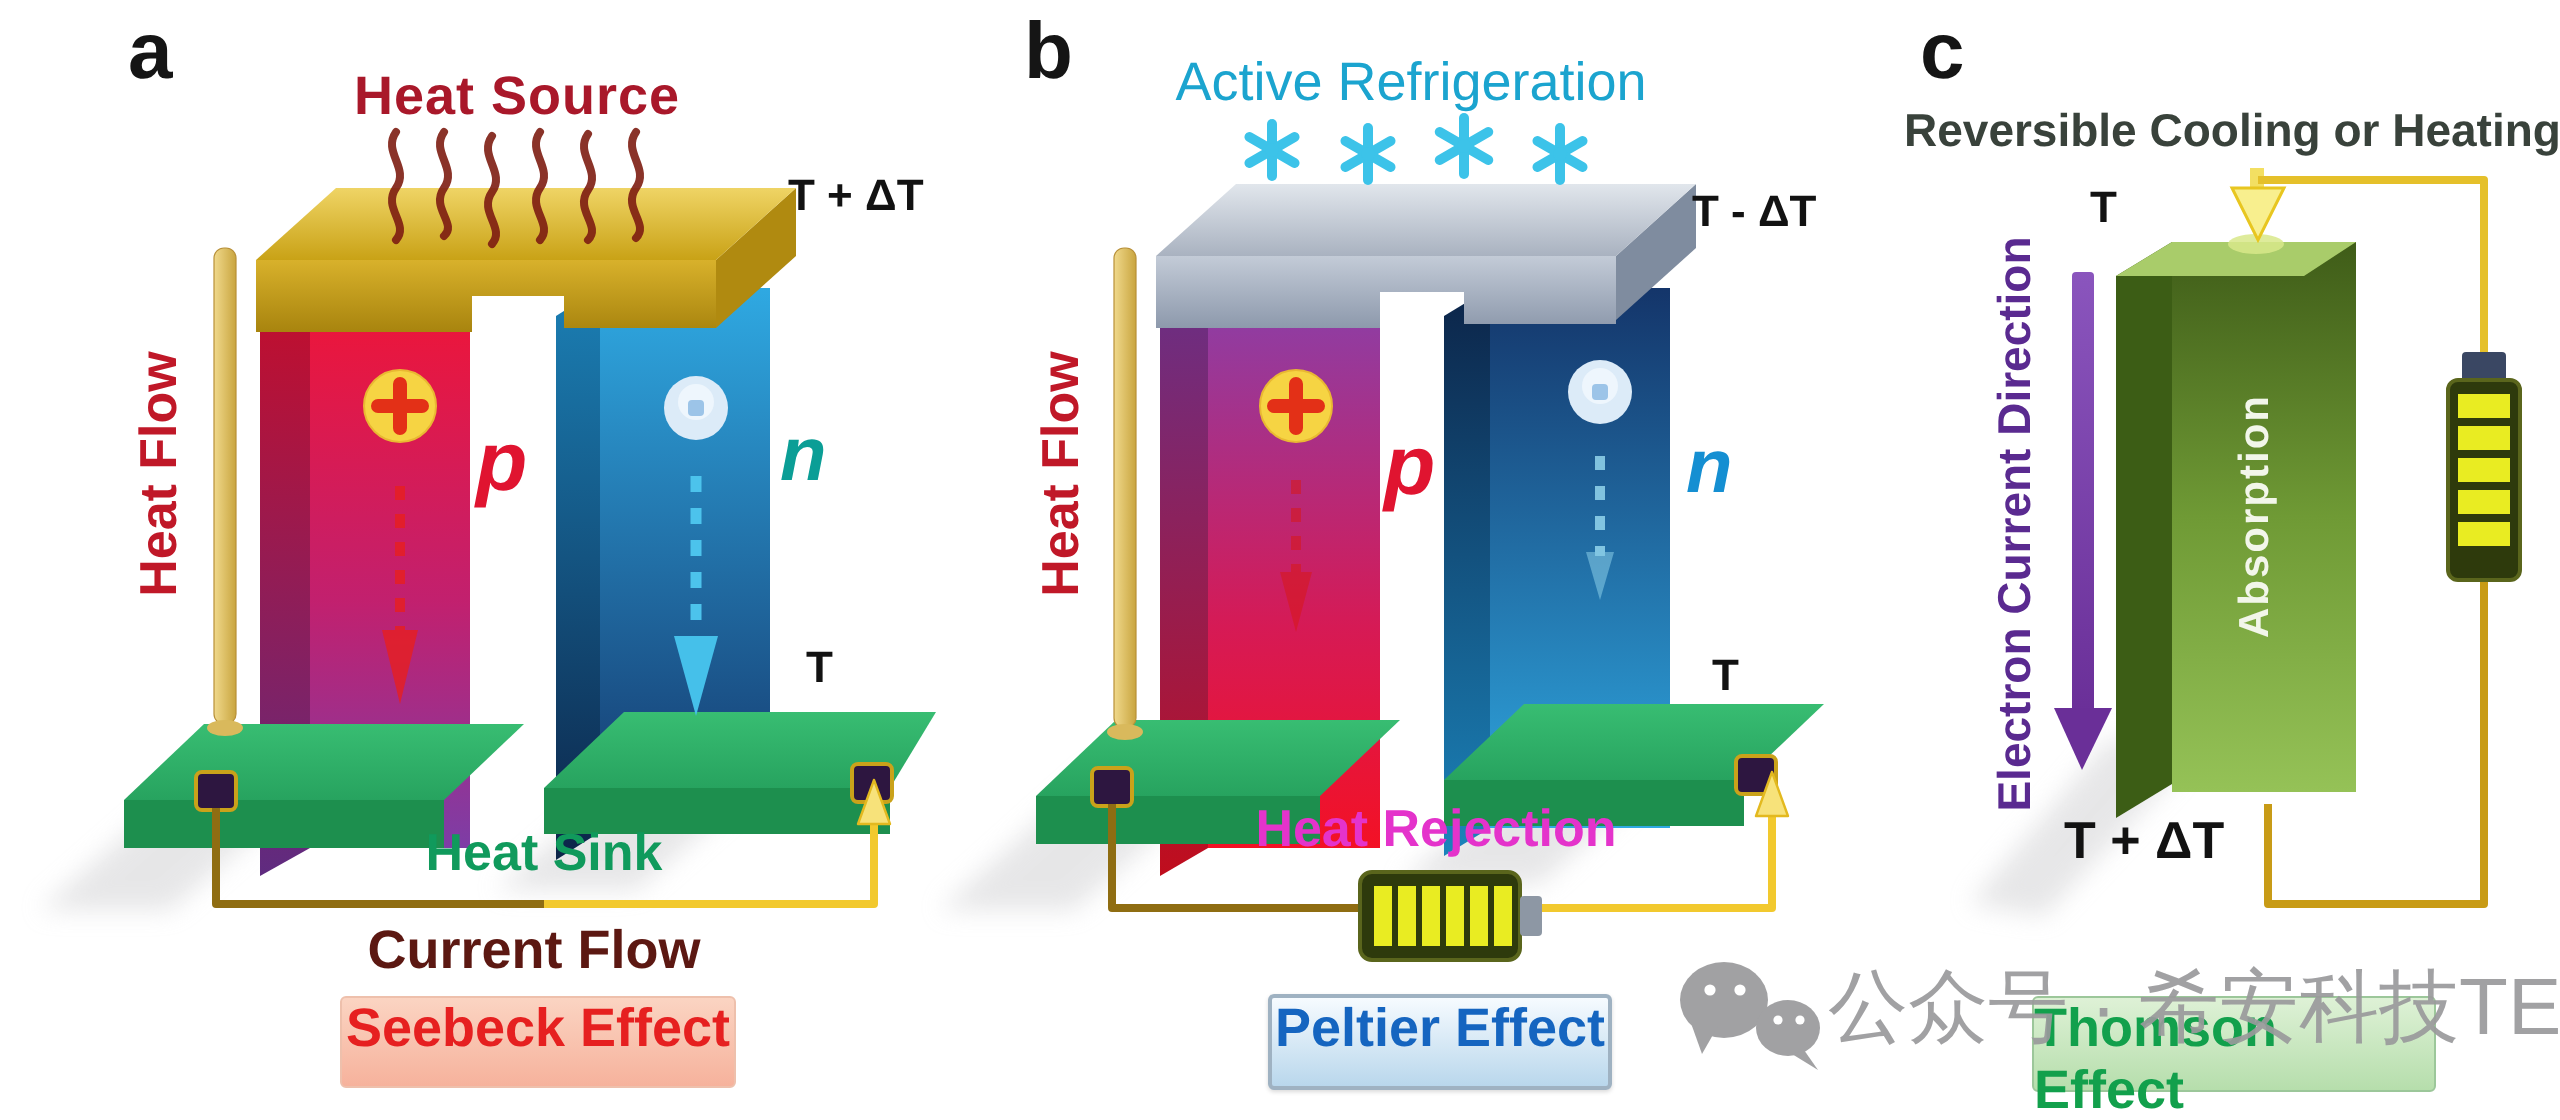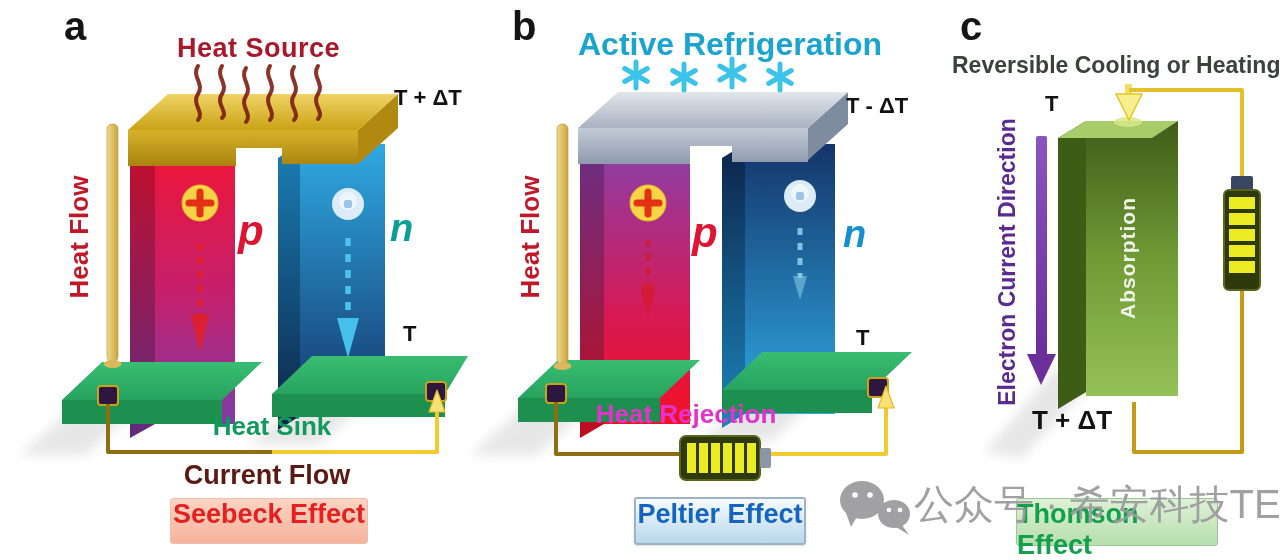--- a/index.html
+++ b/index.html
@@ -13,21 +13,21 @@
   .rot{transform:rotate(-90deg);}
   .panel-letter{font-size:40px;font-weight:800;color:#151515;}
   .hs{font-size:27px;font-weight:800;color:#a9182a;letter-spacing:.5px;}
   .temp{font-size:22px;font-weight:800;color:#121212;}
   .heatflow{font-size:26px;font-weight:800;color:#c01828;}
   .plabel{font-size:42px;font-weight:800;font-style:italic;color:#e01430;}
   .nlabel-a{font-size:38px;font-weight:800;font-style:italic;color:#0b9e96;}
   .nlabel-b{font-size:38px;font-weight:800;font-style:italic;color:#158fd2;}
   .heatsink{font-size:26px;font-weight:800;color:#109a5c;}
   .curflow{font-size:27px;font-weight:800;color:#5c1812;}
-  .activeref{font-size:32px;font-weight:700;color:#1ba4cf;}
+  .activeref{font-size:27px;font-weight:400;color:#1ba4cf;}
   .heatrej{font-size:26px;font-weight:800;color:#e433cb;}
   .revtitle{font-size:23px;font-weight:800;color:#39423b;}
   .electron-dir{font-size:23px;font-weight:800;color:#5a2a90;}
   .absorption{font-size:21px;font-weight:800;color:#f2f6ea;letter-spacing:1px;}
   .effect-box{
     position:absolute;display:flex;justify-content:center;
     font-size:27px;font-weight:800;border-radius:3px;
   }
   .box-seebeck{background:linear-gradient(180deg,#fbd4c2,#f6b29c);border:1px solid #eec0ac;color:#e62020;}
   .box-peltier{background:linear-gradient(180deg,#f6fbff,#b9d7ec);border:2px solid #9fb2c2;color:#1565c0;box-shadow:0 1px 2px rgba(0,0,0,.15);}
@@ -352,21 +352,21 @@
   <span>Seebeck Effect</span>
 </div>
 
 <div class="t panel-letter" style="left:512px;top:4px;">b</div>
 <div class="t activeref ctr" style="left:578px;top:27px;width:255px;">Active Refrigeration</div>
 <div class="t temp" style="left:846px;top:94px;">T - ΔT</div>
 <div class="t heatflow ctr rot" style="left:421px;top:222px;width:220px;height:30px;">Heat Flow</div>
 <div class="t plabel" style="left:692px;top:210px;">p</div>
 <div class="t nlabel-b" style="left:843px;top:214px;">n</div>
 <div class="t temp" style="left:856px;top:326px;">T</div>
-<div class="t heatrej ctr" style="left:586px;top:400px;width:200px;">Heat Rejection</div>
+<div class="t heatrej ctr" style="left:618px;top:400px;width:200px;">Heat Rejection</div>
 <div class="effect-box box-peltier" style="left:634px;top:497px;width:168px;height:44px;">
   <span>Peltier Effect</span>
 </div>
 
 <div class="t panel-letter" style="left:960px;top:4px;">c</div>
 <div class="t revtitle ctr" style="left:952px;top:53px;width:326px;">Reversible Cooling or Heating</div>
 <div class="t temp" style="left:1045px;top:92px;">T</div>
 <div class="t electron-dir ctr rot" style="left:840px;top:247px;width:340px;height:30px;">Electron Current Direction</div>
 <div class="t absorption ctr rot" style="left:980px;top:244px;width:300px;height:28px;">Absorption</div>
 <div class="t temp" style="left:1032px;top:406px;font-size:26px;">T + ΔT</div>

